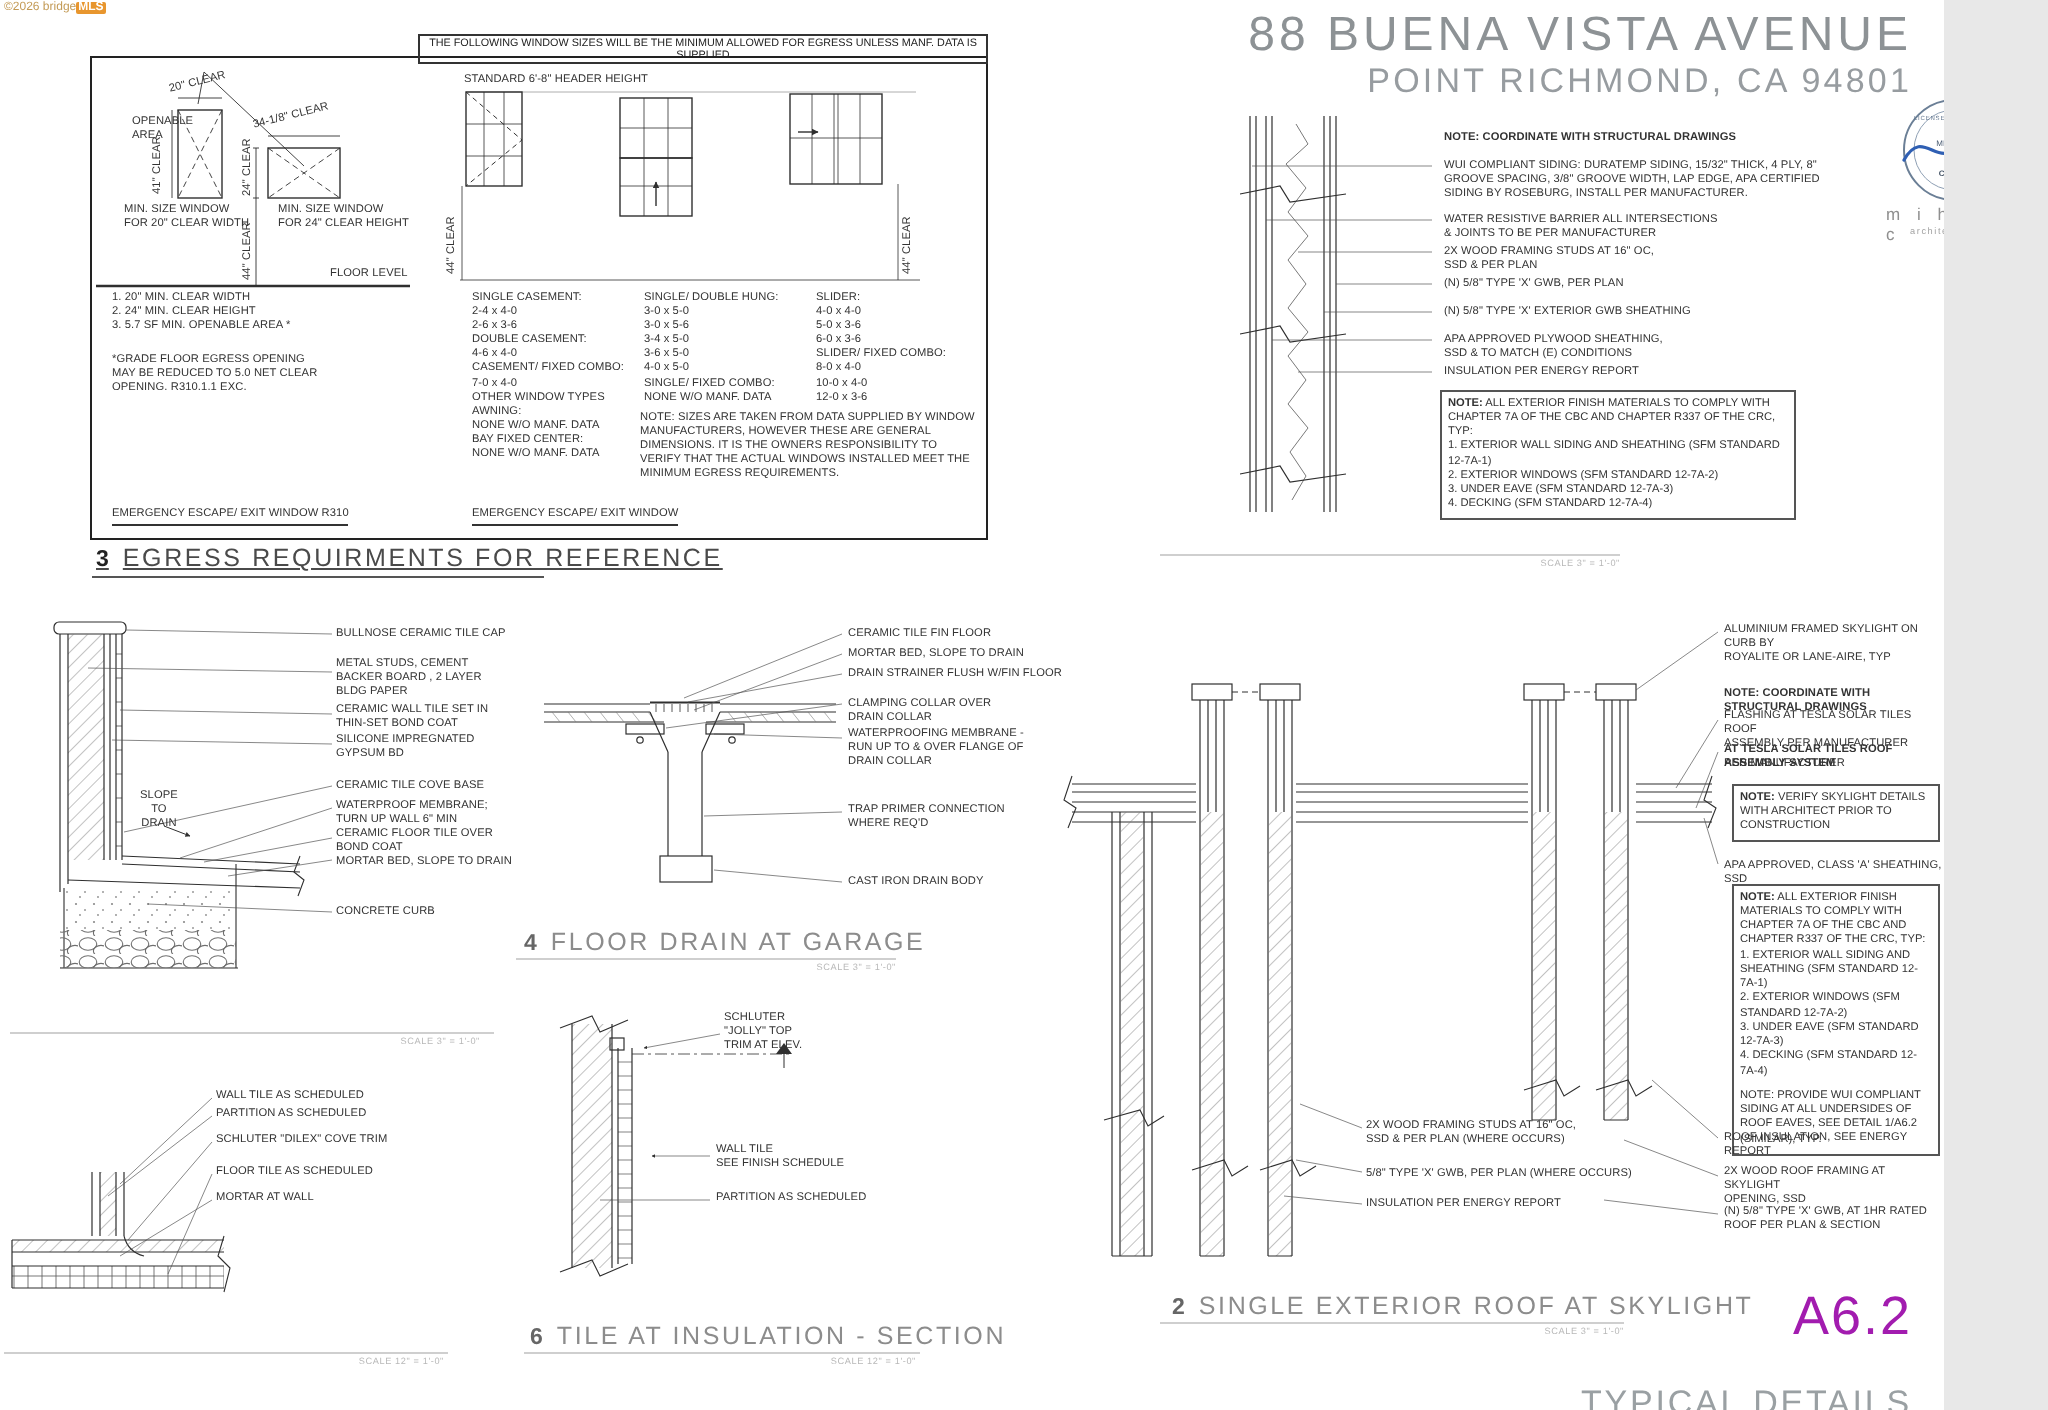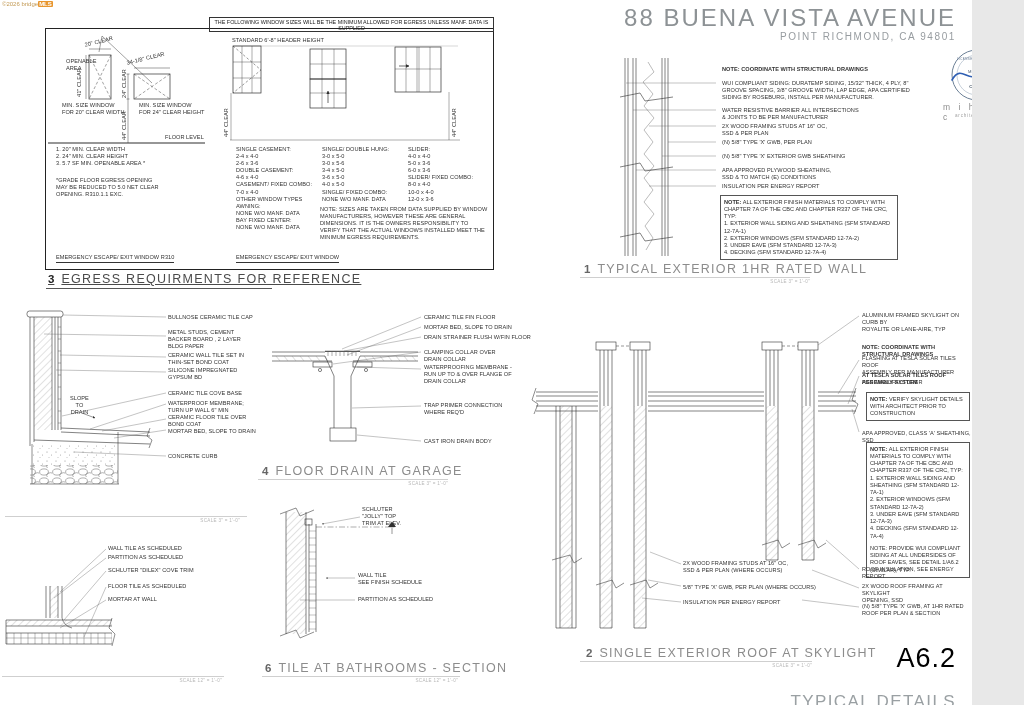--- a/index.html
+++ b/index.html
@@ -15,22 +15,22 @@
   .dtitle.dark{color:#4a4a4a;text-decoration:underline;}
   .dtitle.dark .num{color:#222;}
   .tline{position:absolute;height:1px;background:#cfcfcf;}
   .tline.dark{background:#555;}
   .scale{position:absolute;font-size:4.6px;color:#b8b8b8;letter-spacing:.3px;text-align:right;}
   .rot90{transform:rotate(-90deg);transform-origin:0 0;white-space:nowrap;}
   .slant{transform:rotate(-14deg);transform-origin:0 0;white-space:nowrap;}
   .banner{position:absolute;border:.9px solid #333;display:flex;align-items:center;justify-content:center;font-size:5.4px;color:#222;text-align:center;}
   .bigbox{position:absolute;border:1.2px solid #222;}
   .hdr-address{position:absolute;right:16px;top:4px;font-size:24px;letter-spacing:2px;color:#8d9295;white-space:nowrap;}
-  .hdr-city{position:absolute;right:16px;top:31px;font-size:10px;letter-spacing:1.6px;color:#979ca0;white-space:nowrap;}
-  .sheet-num{position:absolute;right:16px;top:643px;font-size:27px;letter-spacing:1px;color:#000000;}
+  .hdr-city{position:absolute;right:16px;top:31px;font-size:17px;letter-spacing:1.6px;color:#979ca0;white-space:nowrap;}
+  .sheet-num{position:absolute;right:16px;top:643px;font-size:27px;letter-spacing:1px;color:#a21caf;}
   .sheet-title{position:absolute;right:16px;top:692px;font-size:17px;letter-spacing:1.4px;color:#9aa0a3;}
   .wm{position:absolute;left:2px;top:1px;font-size:6px;color:#c39a55;}
   .wm .mls{background:#e8962e;color:#fff;font-weight:bold;padding:0 1px;border-radius:1px;}
   svg{position:absolute;left:0;top:0;}
 </style>
 </head>
 <body>
 
 <div id="sheet">
 
@@ -251,21 +251,20 @@
   <div class="lbl" style="left:722px;top:153px">(N) 5/8" TYPE 'X' EXTERIOR GWB SHEATHING</div>
   <div class="lbl" style="left:722px;top:167px">APA APPROVED PLYWOOD SHEATHING,
 SSD &amp; TO MATCH (E) CONDITIONS</div>
   <div class="lbl" style="left:722px;top:183px">INSULATION PER ENERGY REPORT</div>
   <div class="note-box" style="left:720px;top:195px;width:170px"><span class="b">NOTE:</span><span> ALL EXTERIOR FINISH MATERIALS TO COMPLY WITH CHAPTER 7A OF THE CBC AND CHAPTER R337 OF THE CRC, TYP:
 1. EXTERIOR WALL SIDING AND SHEATHING (SFM STANDARD 12-7A-1)
 2. EXTERIOR WINDOWS (SFM STANDARD 12-7A-2)
 3. UNDER EAVE (SFM STANDARD 12-7A-3)
 4. DECKING (SFM STANDARD 12-7A-4)</span></div>
 
-  <div class="dtitle" style="left:584px;top:262px"><span class="num">1</span><span>TYPICAL EXTERIOR 1HR RATED WALL</span></div>
   <div class="tline" style="left:580px;top:277px;width:230px"></div>
   <div class="scale" style="left:700px;top:279px;width:110px">SCALE  3" = 1'-0"</div>
 
   <div class="lbl" style="left:168px;top:314px">BULLNOSE CERAMIC TILE CAP</div>
   <div class="lbl" style="left:168px;top:329px">METAL STUDS, CEMENT
 BACKER BOARD , 2 LAYER
 BLDG PAPER</div>
   <div class="lbl" style="left:168px;top:352px">CERAMIC WALL TILE SET IN
 THIN-SET BOND COAT</div>
   <div class="lbl" style="left:168px;top:367px">SILICONE IMPREGNATED
@@ -337,20 +336,20 @@
   <div class="tline" style="left:2px;top:676px;width:222px"></div>
   <div class="scale" style="left:110px;top:678px;width:112px">SCALE  12" = 1'-0"</div>
 
   <div class="lbl" style="left:362px;top:506px">SCHLUTER
 "JOLLY" TOP
 TRIM AT ELEV.</div>
   <div class="lbl" style="left:358px;top:572px">WALL TILE
 SEE FINISH SCHEDULE</div>
   <div class="lbl" style="left:358px;top:596px">PARTITION AS SCHEDULED</div>
 
-  <div class="dtitle" style="left:265px;top:661px"><span class="num">6</span><span>TILE AT BATHROOMS - SECTION</span></div>
+  <div class="dtitle" style="left:265px;top:661px"><span class="num">6</span><span>TILE AT INSULATION - SECTION</span></div>
   <div class="tline" style="left:262px;top:676px;width:198px"></div>
   <div class="scale" style="left:346px;top:678px;width:112px">SCALE  12" = 1'-0"</div>
 
   <div class="sheet-num">A6.2</div>
   <div class="sheet-title">TYPICAL DETAILS</div>
 
 </div>
 
 </body></html>

